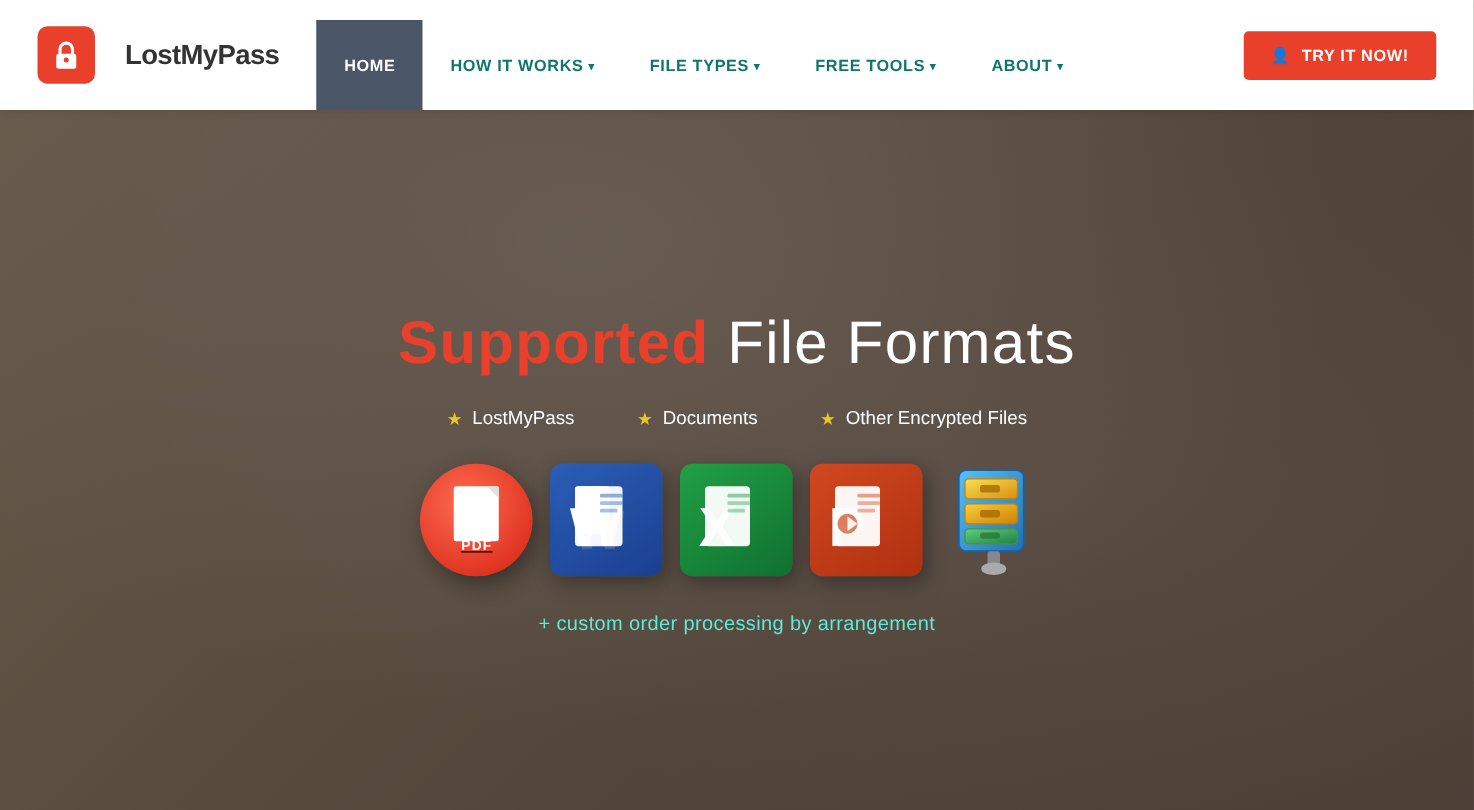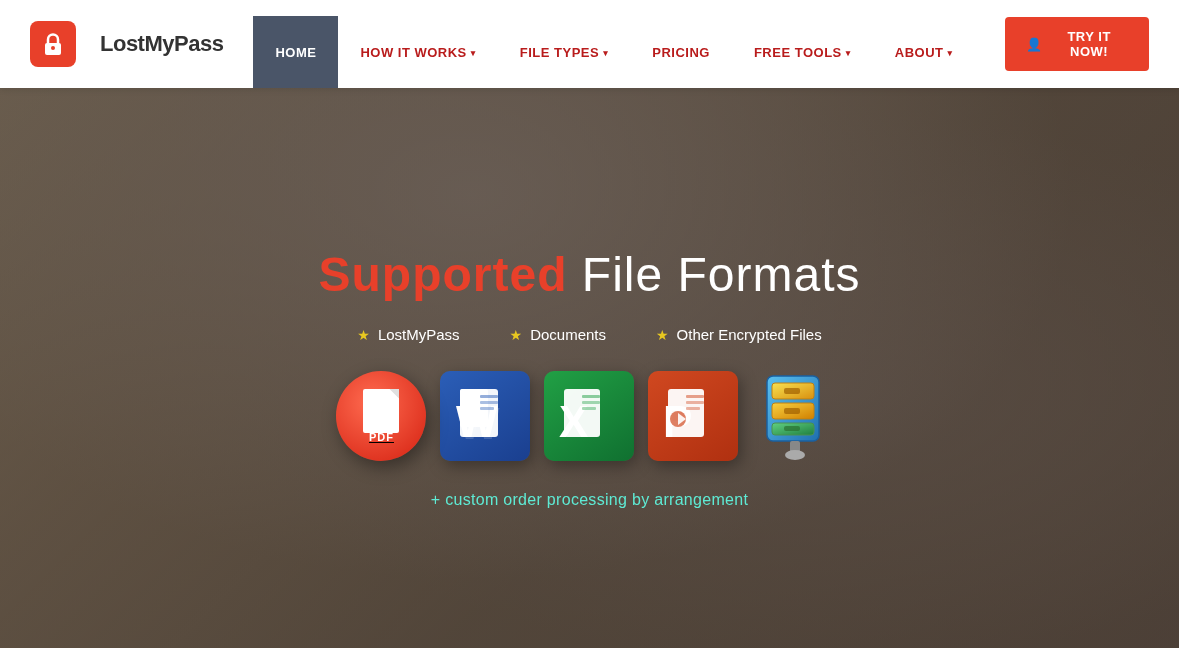--- a/index.html
+++ b/index.html
@@ -21,21 +21,21 @@
     .logo-icon svg { fill: white; width: 28px; height: 28px; }
     .logo-text {
       font-size: 22px; font-weight: 600; color: #333; letter-spacing: -0.5px;
     }
     .nav-items {
       display: flex; align-items: stretch; flex: 1; margin-top: 16px;
     }
     .nav-item {
       display: flex; align-items: center; justify-content: center;
       padding: 0 22px; cursor: pointer; font-size: 13px; font-weight: 600;
-      letter-spacing: 0.5px; color: #b91c1c; text-transform: uppercase;
+      letter-spacing: 0.5px; color: #0f766e; text-transform: uppercase;
       position: relative; gap: 4px; white-space: nowrap;
     }
     .nav-item.active { background: #4a5568; color: #fff; }
     .nav-item .chevron {
       font-size: 9px; margin-top: 1px;
     }
     .nav-cta {
       display: flex; align-items: center; padding: 0 30px;
     }
     .btn-try {
@@ -274,23 +274,20 @@
     </div>
     <div class="nav-item">
       <span>HOW IT WORKS</span>
       <span class="chevron">▾</span>
     </div>
     <div class="nav-item">
       <span>FILE TYPES</span>
       <span class="chevron">▾</span>
     </div>
     <div class="nav-item">
-      <span>PRICING</span>
-    </div>
-    <div class="nav-item">
       <span>FREE TOOLS</span>
       <span class="chevron">▾</span>
     </div>
     <div class="nav-item">
       <span>ABOUT</span>
       <span class="chevron">▾</span>
     </div>
   </div>
 
   <div class="nav-cta">

